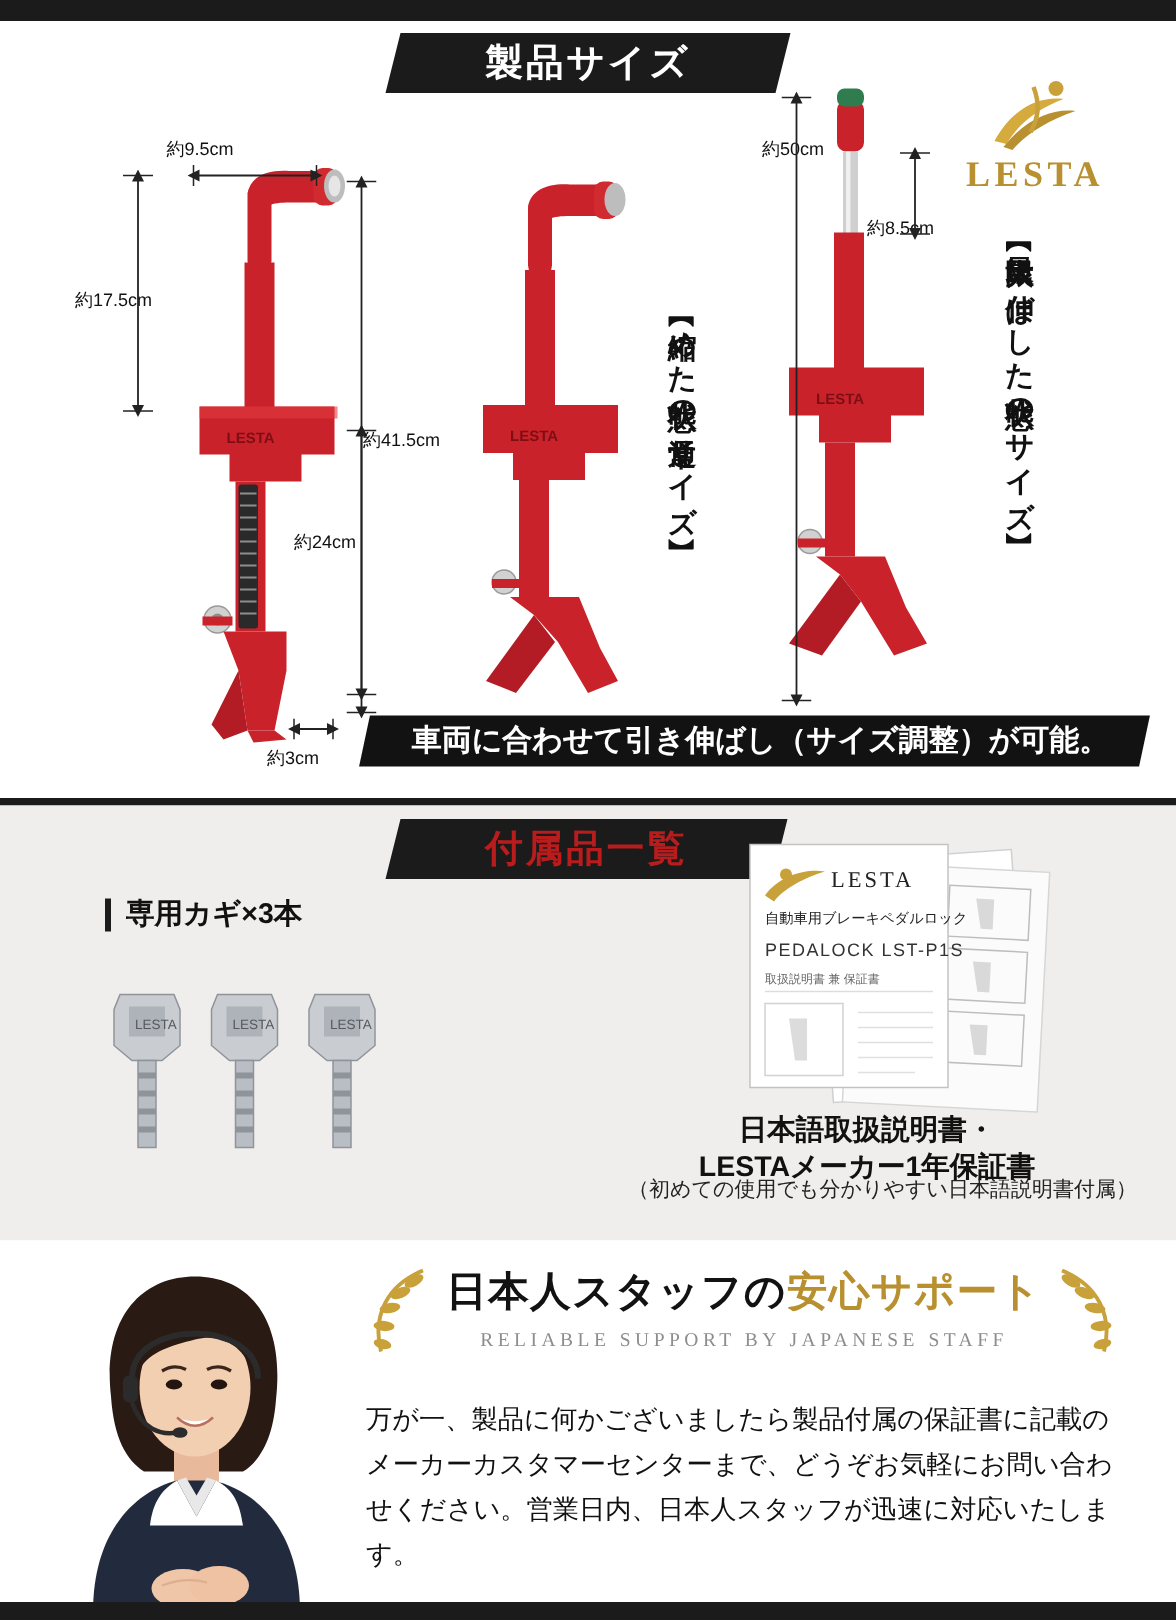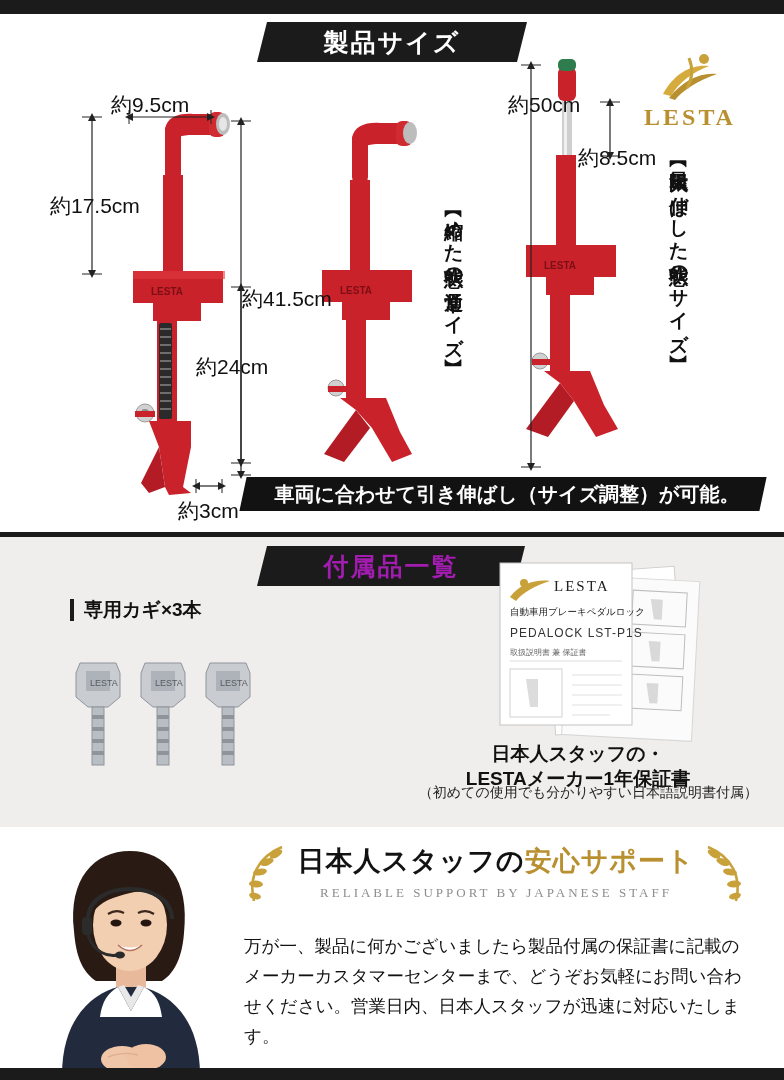--- a/index.html
+++ b/index.html
@@ -78,21 +78,21 @@
     font-size: 24px;
     letter-spacing: 3px;
     color: #b8902f;
     font-weight: bold;
     margin-top: -4px;
   }
 
   
   .dim {
     position: absolute;
-    font-size: 21px;
+    font-size: 12px;
     color: #111;
     white-space: nowrap;
     font-family: "Liberation Sans", sans-serif;
   }
 
   
   .vcap {
     position: absolute;
     writing-mode: vertical-rl;
     text-orientation: upright;
@@ -154,21 +154,21 @@
     transform: skewX(-14deg);
   }
   .banner2-text {
     position: absolute;
     top: 14px;
     left: 262px;
     width: 258px;
     height: 30px;
     line-height: 30px;
     text-align: center;
-    color: #a21caf;
+    color: #b91c1c;
     font-size: 25px;
     font-weight: bold;
     letter-spacing: 2px;
   }
   .keys-title {
     position: absolute;
     left: 70px;
     top: 62px;
     font-size: 19px;
     font-weight: bold;
@@ -508,21 +508,21 @@
       <g stroke="#e0e0e0">
         <line x1="92" y1="118" x2="142" y2="118"></line>
         <line x1="92" y1="128" x2="142" y2="128"></line>
         <line x1="92" y1="138" x2="142" y2="138"></line>
         <line x1="92" y1="148" x2="142" y2="148"></line>
         <line x1="92" y1="158" x2="130" y2="158"></line>
       </g>
     </svg>
 
     <div class="manual-cap">
-      <span>日本人スタッフの・</span><br>
+      <span>日本語取扱説明書・</span><br>
       <span>LESTAメーカー1年保証書</span>
     </div>
     <div class="manual-cap-sub">（初めての使用でも分かりやすい日本語説明書付属）</div>
   </div>
 
   <div class="section-three">
 
     <svg width="215" height="240" viewBox="0 0 215 240" style="position:absolute;left:22px;top:8px;">
       <defs>
         <clipPath id="photoClip">

